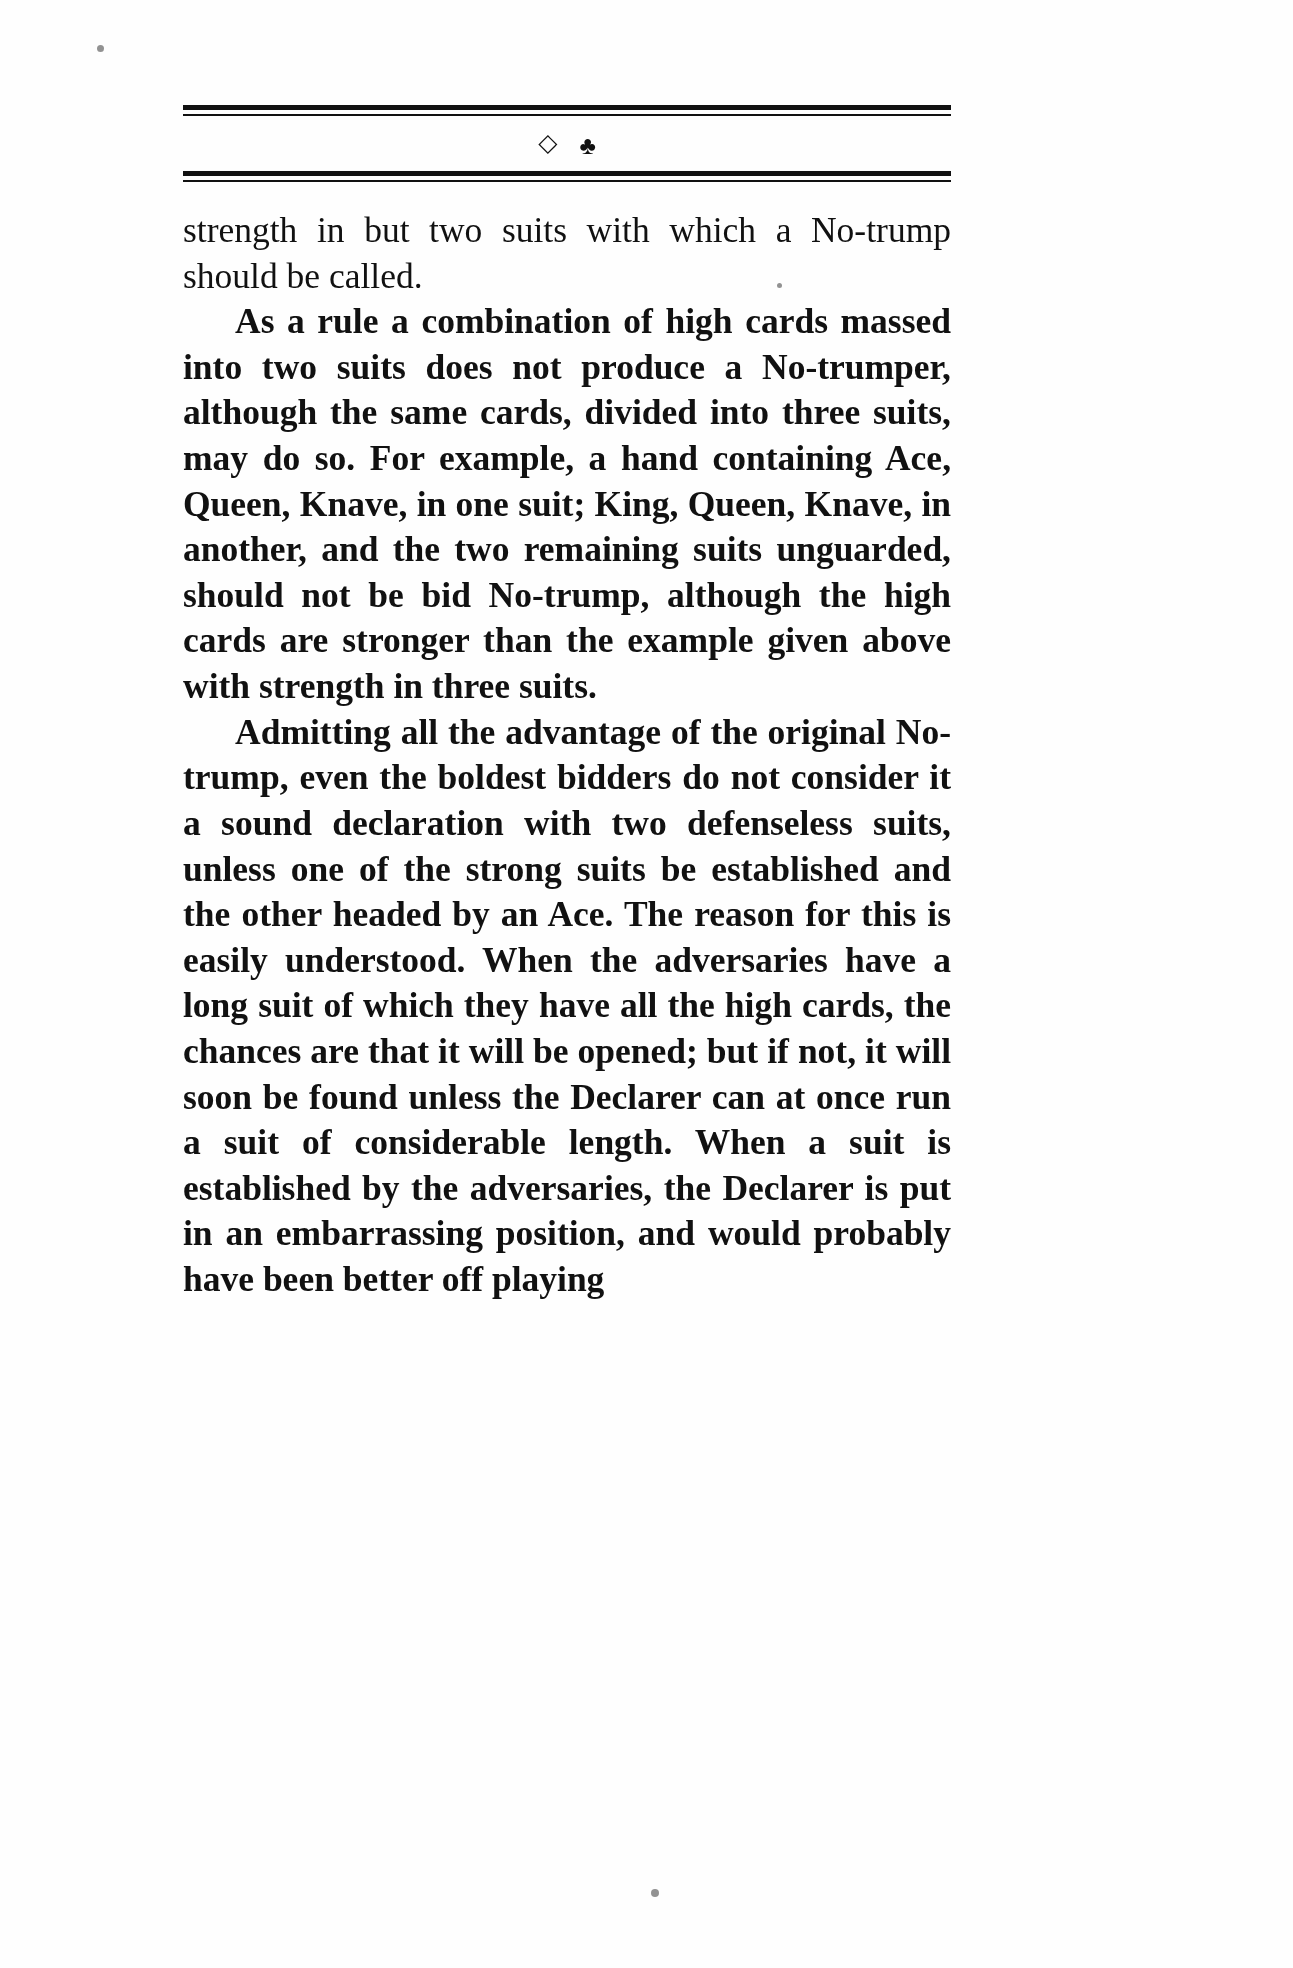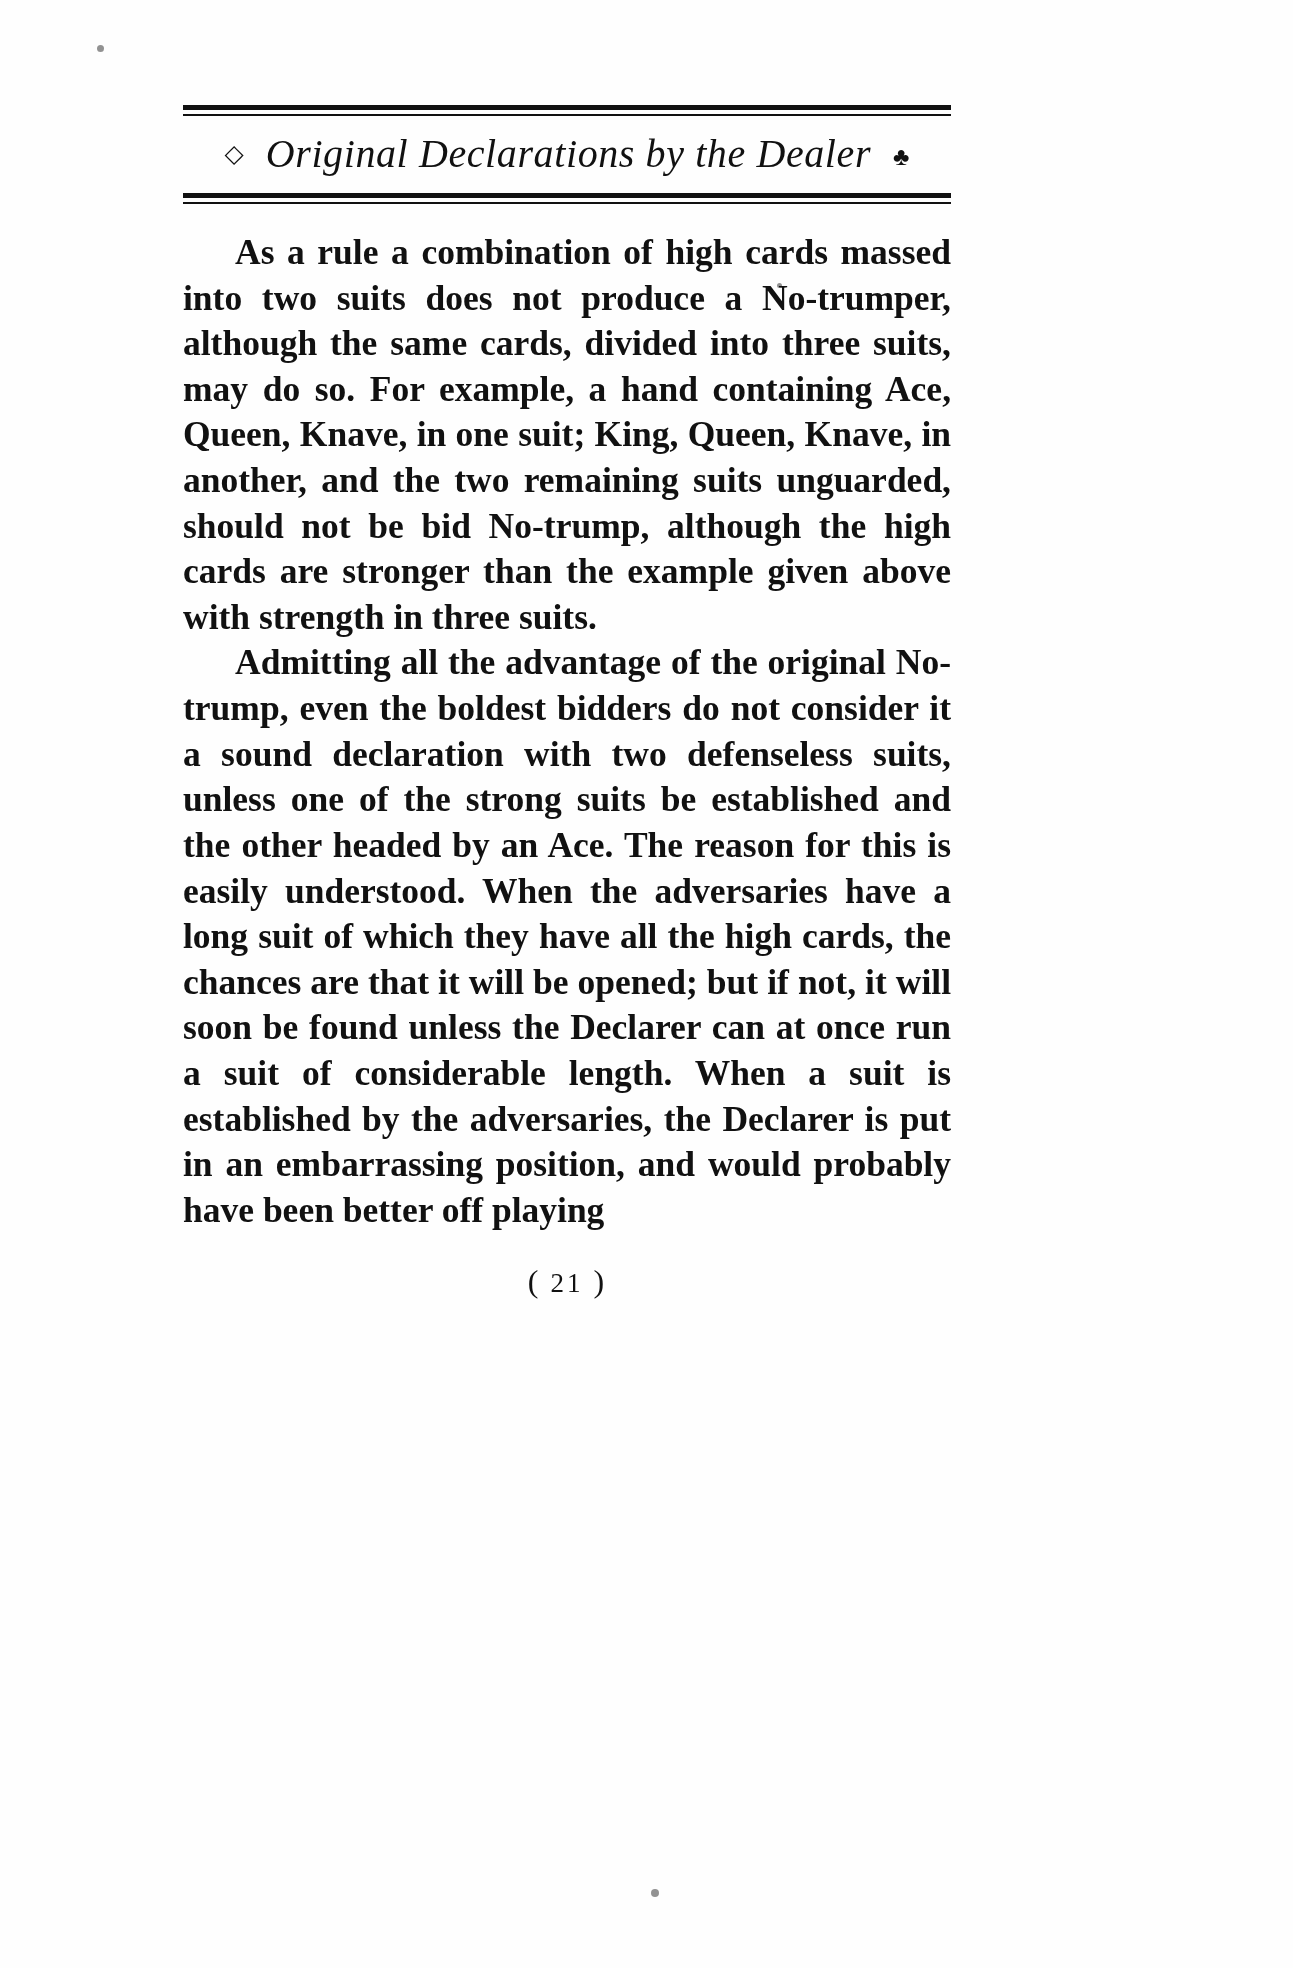--- a/index.html
+++ b/index.html
@@ -115,30 +115,27 @@
   <span class="speck speck-mid"></span>
   <span class="speck speck-bm"></span>
 
   <div class="content">
 
     <div class="rule rule-top-thick"></div>
     <div class="rule rule-top-thin"></div>
 
     <div class="header-line">
       <span class="suit-glyph suit-diamond">◇</span>
-      <span class="header-title">Original Declarations by the Dealer</span>
       <span class="suit-glyph suit-club">♣</span>
     </div>
 
     <div class="rule rule-bottom-thick"></div>
     <div class="rule rule-bottom-thin"></div>
 
     <div class="body-text">
+      <p>strength in but two suits with which a No-trump should be called.</p>
       <p class="indent">As a rule a combination of high cards massed into two suits does not produce a No-trumper, although the same cards, divided into three suits, may do so. For example, a hand containing Ace, Queen, Knave, in one suit; King, Queen, Knave, in another, and the two remaining suits unguarded, should not be bid No-trump, although the high cards are stronger than the example given above with strength in three suits.</p>
       <p class="indent">Admitting all the advantage of the original No-trump, even the boldest bidders do not consider it a sound declaration with two defenseless suits, unless one of the strong suits be established and the other headed by an Ace. The reason for this is easily understood. When the adversaries have a long suit of which they have all the high cards, the chances are that it will be opened; but if not, it will soon be found unless the Declarer can at once run a suit of considerable length. When a suit is established by the adversaries, the Declarer is put in an embarrassing position, and would probably have been better off playing</p>
     </div>
 
-    <div class="folio">
-      <span>(</span><span class="num">21</span><span>)</span>
-    </div>
 
   </div>
 </div>
 
 </body></html>

